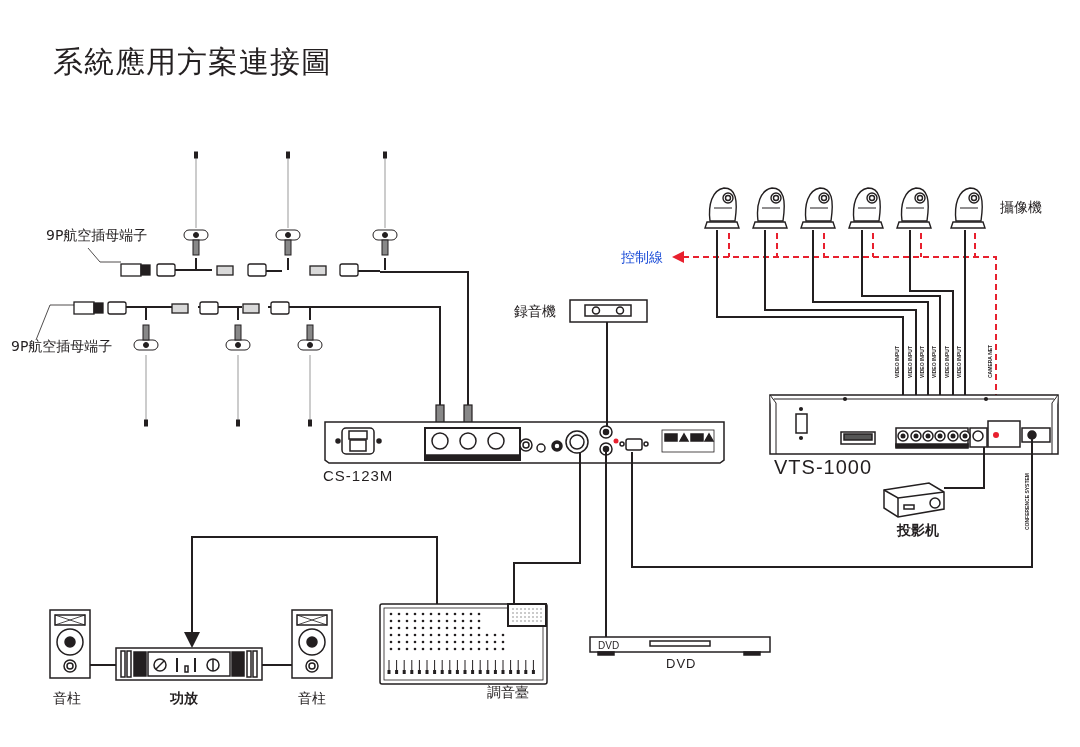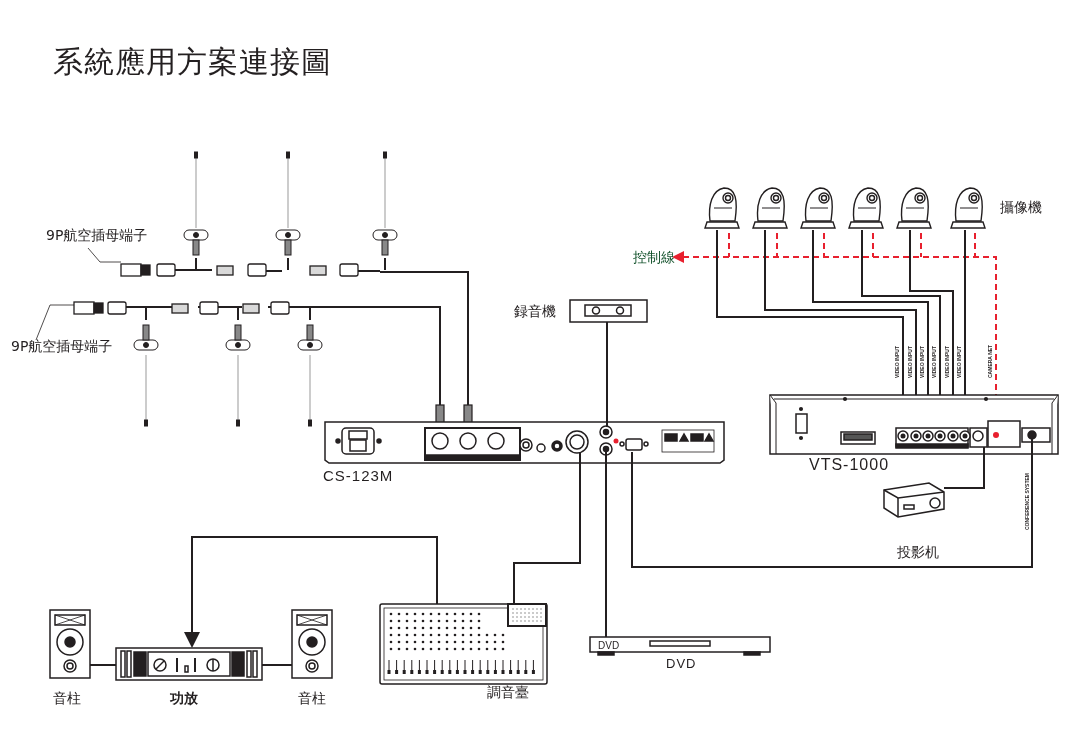--- a/index.html
+++ b/index.html
@@ -1,20 +1,20 @@
 <!DOCTYPE html>
 <html><head>
 <meta charset="utf-8">
 <style>
   html, body { margin: 0; padding: 0; background: #ffffff; }
   body { width: 1080px; height: 747px; position: relative; overflow: hidden; font-family: "DejaVu Sans", sans-serif; }
   #stage { position: absolute; left: 0; top: 0; width: 1080px; height: 747px; }
   .title { position: absolute; left: 53px; top: 42px; font-size: 30px; color: #231f20; letter-spacing: 1px; font-family: "DejaVu Sans", sans-serif; }
   .lbl { position: absolute; color: #231f20; font-size: 14px; white-space: nowrap; font-family: "DejaVu Sans", sans-serif; text-align: right; }
-  .lbl.red { color: #14532d; margin-left: 12px; }
+  .lbl.red { color: #1d4ed8; }
   .lbl.model { font-family: "Liberation Sans", sans-serif; font-size: 15px; letter-spacing: 1px; }
   svg text { font-family: "Liberation Sans", sans-serif; }
 </style>
 </head>
 <body>
 
 <div id="stage">
   <div class="title">系統應用方案連接圖</div>
 
   <svg id="diagram" width="1080" height="747" viewBox="0 0 1080 747" style="position:absolute;left:0;top:0;">
@@ -499,20 +499,20 @@
     </g>
     <text x="598" y="649" font-size="10" fill="#231f20">DVD</text>
   </svg>
 
   <div class="lbl" style="left:46px;top:227px;">9P航空插母端子</div>
   <div class="lbl" style="left:11px;top:338px;">9P航空插母端子</div>
   <div class="lbl" style="left:514px;top:303px;">録音機</div>
   <div class="lbl" style="left:1000px;top:199px;">攝像機</div>
   <div class="lbl red" style="left:621px;top:249px;">控制線</div>
   <div class="lbl model" style="left:323px;top:467px;">CS-123M</div>
-  <div class="lbl model" style="left:774px;top:456px;font-size:16px;margin-left:35px;">VTS-1000</div>
-  <div class="lbl" style="left:897px;top:544px;">投影机</div>
+  <div class="lbl model" style="left:774px;top:456px;font-size:20px;">VTS-1000</div>
+  <div class="lbl" style="left:897px;top:522px;font-weight:bold;">投影机</div>
   <div class="lbl" style="left:53px;top:690px;">音柱</div>
   <div class="lbl" style="left:170px;top:690px;font-weight:bold;">功放</div>
   <div class="lbl" style="left:298px;top:690px;">音柱</div>
   <div class="lbl" style="left:487px;top:684px;">調音臺</div>
   <div class="lbl model" style="left:666px;top:656px;font-size:13px;">DVD</div>
 </div>
 
 </body></html>

